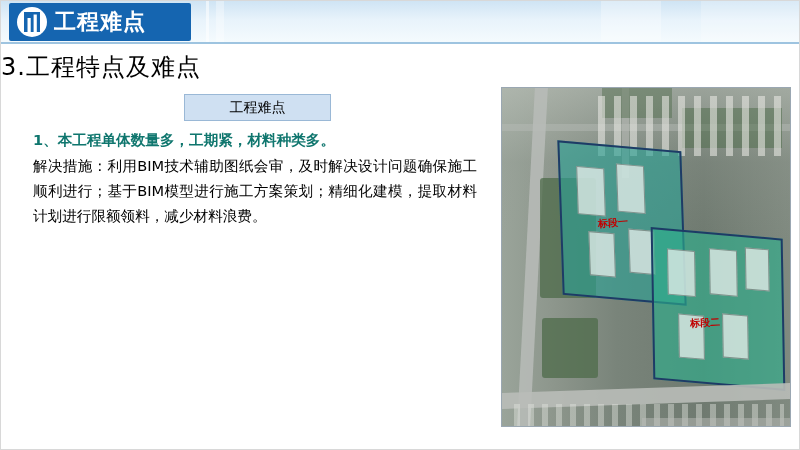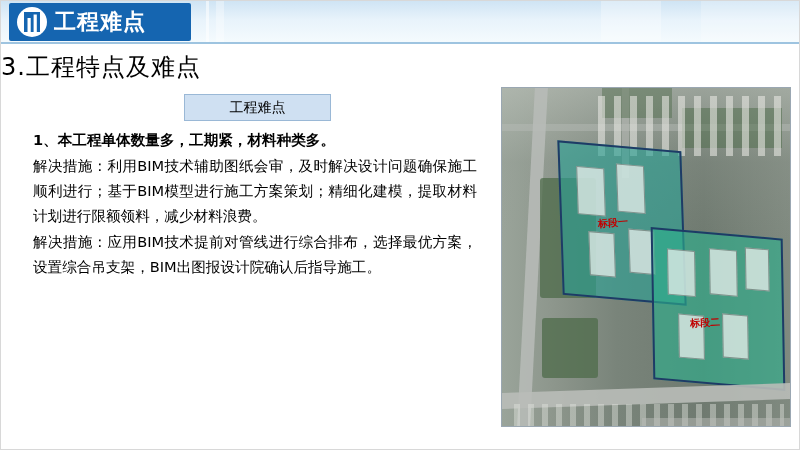--- a/index.html
+++ b/index.html
@@ -133,21 +133,21 @@
     left: 32px;
     top: 126px;
     width: 460px;
     font-size: 14.6px;
     line-height: 25px;
     color: #000000;
     font-family: "DejaVu Sans", sans-serif;
     text-align: justify;
   }
   .p-q {
-    color: #000000;
+    color: #0f766e;
     font-weight: bold;
     margin: 0 0 1px 0;
   }
   .p-a {
     color: #000000;
     margin: 0 16px 1px 0;
   }
 
   
   .photo {
@@ -271,21 +271,20 @@
     <div class="logo-text">工程难点</div>
   </div>
 
   <div class="slide-title">3.工程特点及难点</div>
 
   <div class="section-tag">工程难点</div>
 
   <div class="body-text">
     <p class="p-q">1、本工程单体数量多，工期紧，材料种类多。</p>
     <p class="p-a">解决措施：利用BIM技术辅助图纸会审，及时解决设计问题确保施工顺利进行；基于BIM模型进行施工方案策划；精细化建模，提取材料计划进行限额领料，减少材料浪费。</p>
-    <p class="p-a">解决措施：应用BIM技术提前对管线进行综合排布，选择最优方案，设置综合吊支架，BIM出图报设计院确认后指导施工。</p>
   </div>
 
   <div class="photo">
     <div class="photo-inner"></div>
 
     <div class="road road-h2"></div>
     <div class="road road-v2"></div>
     <div class="green g4"></div>
     <div class="green g3"></div>
     <div class="blds"></div>

